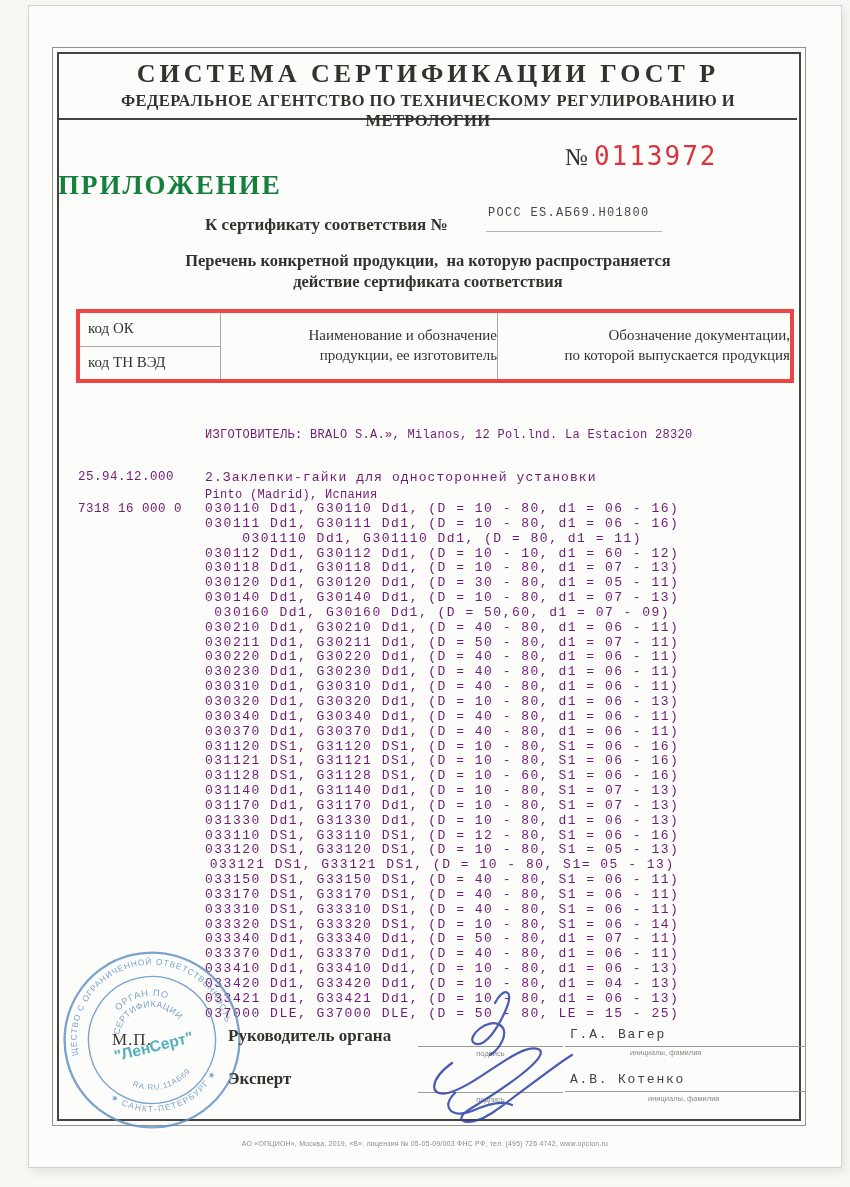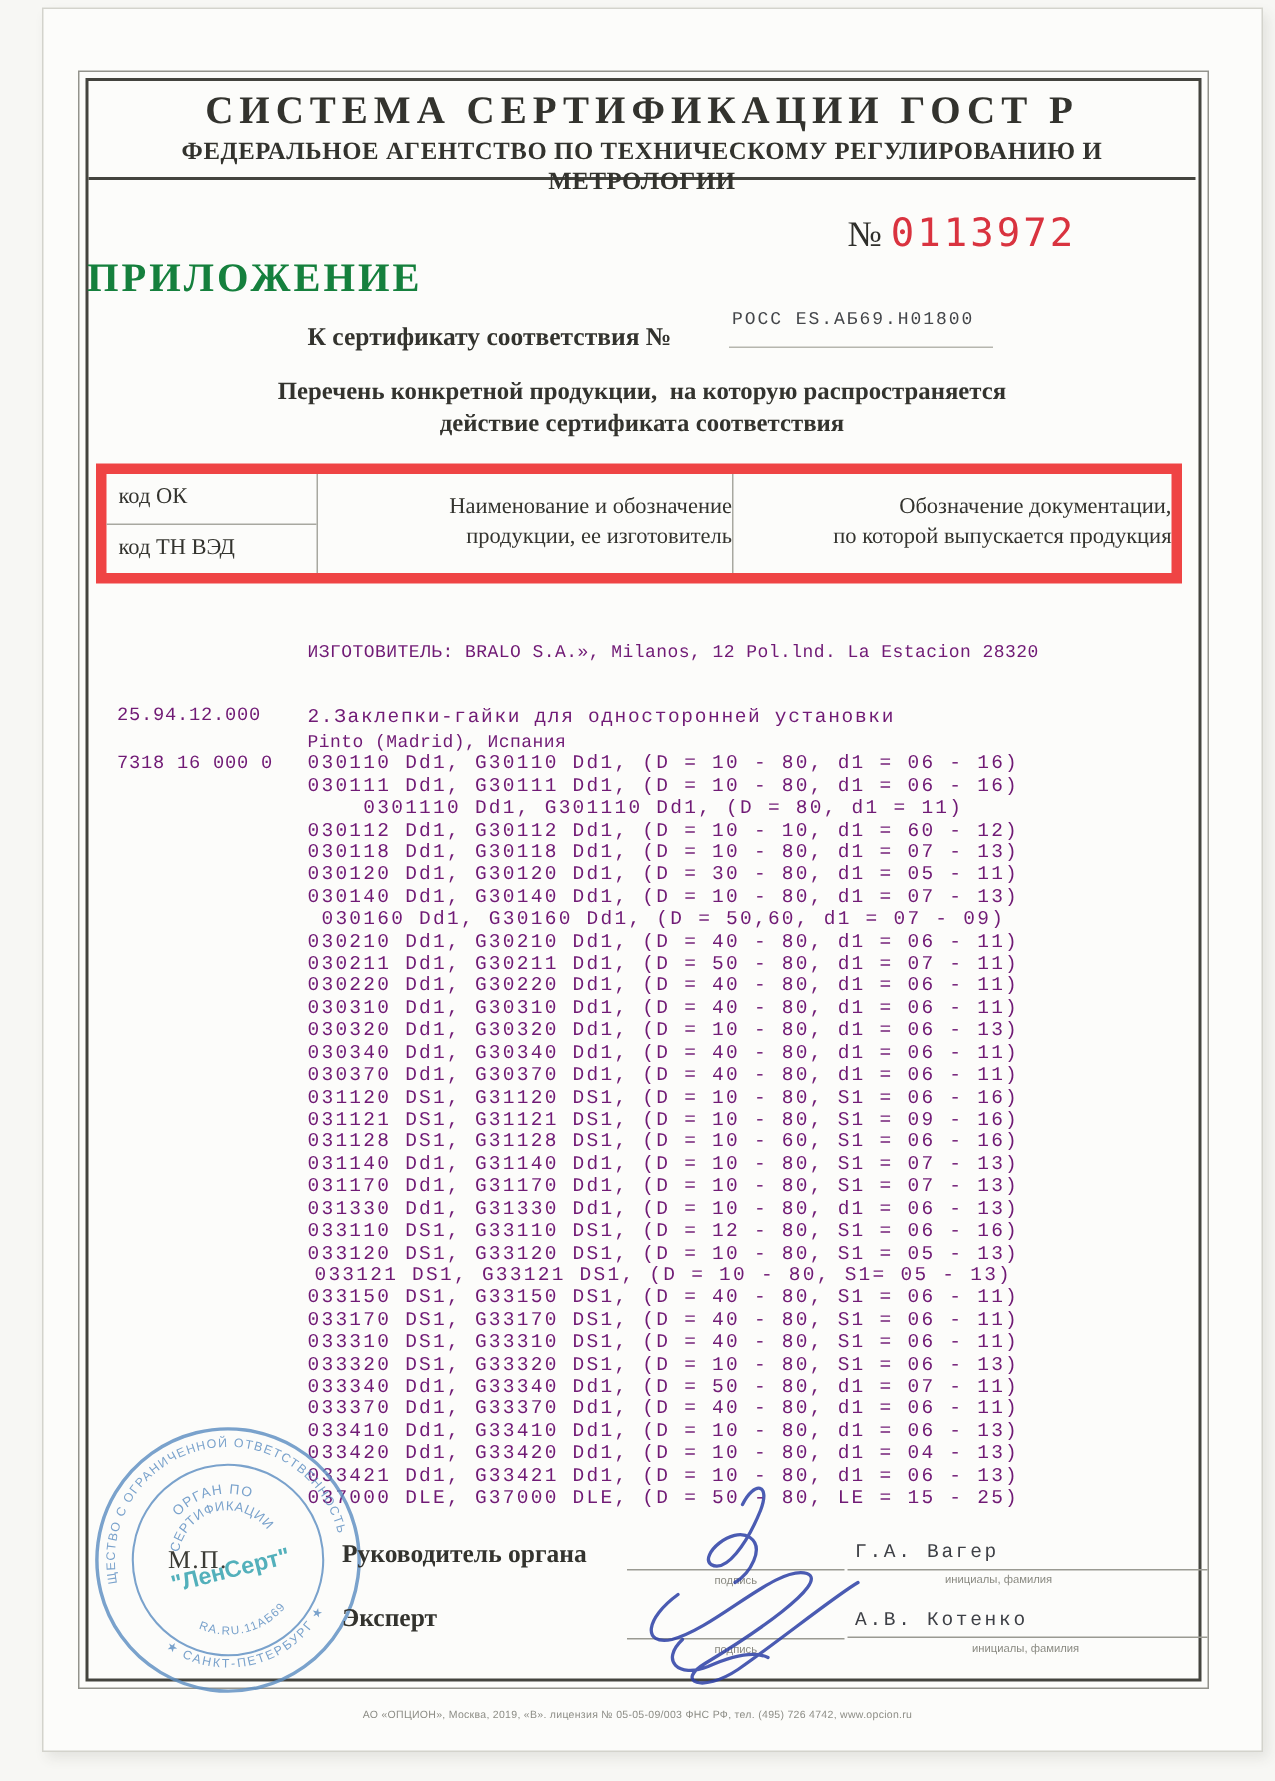--- a/index.html
+++ b/index.html
@@ -14,21 +14,21 @@
   .hdr1{margin-top:5px;font-size:26px;font-weight:bold;letter-spacing:4px;color:#33332e;}
   .hdr2{margin-top:2px;font-size:16.5px;font-weight:bold;letter-spacing:0.4px;color:#33332e;}
   #form-number{left:565px;top:141px;font-size:24px;}
   #form-number .num{font-family:"DejaVu Sans Mono", monospace;font-size:26px;letter-spacing:2px;font-weight:500;}
   #title{left:58px;top:170px;width:740px;font-size:27px;font-weight:bold;letter-spacing:2px;color:#15803d;}
   #cert-label{left:205px;top:215px;font-size:17px;font-weight:bold;color:#33332e;}
   #cert-number{left:488px;top:206px;font-family:"Liberation Mono","DejaVu Sans Mono",monospace;
                font-size:12px;letter-spacing:1.3px;color:#44464a;}
   #cert-line{left:486px;top:231px;width:176px;border-top:1px solid #b6b6ae;height:0;}
   .subtitle{left:58px;width:740px;text-align:center;font-size:16.5px;font-weight:bold;color:#33332e;white-space:pre;}
-  #table{left:64px;top:309px;width:710px;height:66px;border:7px solid #ef4444;}
+  #table{left:76px;top:309px;width:710px;height:66px;border:4px solid #ef4444;}
   #table .vline{position:absolute;top:0;bottom:0;border-left:1px solid #a8a8a0;}
   #table .hline{position:absolute;left:0;width:140px;top:33px;border-top:1px solid #a8a8a0;}
   .th{position:absolute;font-size:15px;color:#33332e;}
   .th.center{text-align:right;line-height:20px;}
   .mono{font-family:"Liberation Mono","DejaVu Sans Mono",monospace;color:#701a75;}
   #manufacturer{left:205px;top:385px;font-size:12px;line-height:20px;letter-spacing:0.3px;white-space:pre;}
   .code-cell{font-size:12.5px;letter-spacing:0.5px;}
   #product-group{left:205px;top:470px;font-size:13px;letter-spacing:1.1px;white-space:pre;}
   #products{left:205px;top:502px;font-size:13px;letter-spacing:1.5px;}
   #products .product-line{height:14.85px;line-height:14.85px;white-space:pre;text-align:center;}
@@ -103,37 +103,38 @@
       <div class="product-line">030111 Dd1, G30111 Dd1, (D = 10 - 80, d1 = 06 - 16)</div>
       <div class="product-line">0301110 Dd1, G301110 Dd1, (D = 80, d1 = 11)</div>
       <div class="product-line">030112 Dd1, G30112 Dd1, (D = 10 - 10, d1 = 60 - 12)</div>
       <div class="product-line">030118 Dd1, G30118 Dd1, (D = 10 - 80, d1 = 07 - 13)</div>
       <div class="product-line">030120 Dd1, G30120 Dd1, (D = 30 - 80, d1 = 05 - 11)</div>
       <div class="product-line">030140 Dd1, G30140 Dd1, (D = 10 - 80, d1 = 07 - 13)</div>
       <div class="product-line">030160 Dd1, G30160 Dd1, (D = 50,60, d1 = 07 - 09)</div>
       <div class="product-line">030210 Dd1, G30210 Dd1, (D = 40 - 80, d1 = 06 - 11)</div>
       <div class="product-line">030211 Dd1, G30211 Dd1, (D = 50 - 80, d1 = 07 - 11)</div>
       <div class="product-line">030220 Dd1, G30220 Dd1, (D = 40 - 80, d1 = 06 - 11)</div>
+      <div class="product-line">030230 Dd1, G30230 Dd1, (D = 40 - 80, d1 = 06 - 11)</div>
       <div class="product-line">030310 Dd1, G30310 Dd1, (D = 40 - 80, d1 = 06 - 11)</div>
       <div class="product-line">030320 Dd1, G30320 Dd1, (D = 10 - 80, d1 = 06 - 13)</div>
       <div class="product-line">030340 Dd1, G30340 Dd1, (D = 40 - 80, d1 = 06 - 11)</div>
       <div class="product-line">030370 Dd1, G30370 Dd1, (D = 40 - 80, d1 = 06 - 11)</div>
       <div class="product-line">031120 DS1, G31120 DS1, (D = 10 - 80, S1 = 06 - 16)</div>
-      <div class="product-line">031121 DS1, G31121 DS1, (D = 10 - 80, S1 = 09 - 16)</div>
+      <div class="product-line">031121 DS1, G31121 DS1, (D = 10 - 80, S1 = 06 - 16)</div>
       <div class="product-line">031128 DS1, G31128 DS1, (D = 10 - 60, S1 = 06 - 16)</div>
       <div class="product-line">031140 Dd1, G31140 Dd1, (D = 10 - 80, S1 = 07 - 13)</div>
       <div class="product-line">031170 Dd1, G31170 Dd1, (D = 10 - 80, S1 = 07 - 13)</div>
       <div class="product-line">031330 Dd1, G31330 Dd1, (D = 10 - 80, d1 = 06 - 13)</div>
       <div class="product-line">033110 DS1, G33110 DS1, (D = 12 - 80, S1 = 06 - 16)</div>
       <div class="product-line">033120 DS1, G33120 DS1, (D = 10 - 80, S1 = 05 - 13)</div>
       <div class="product-line">033121 DS1, G33121 DS1, (D = 10 - 80, S1= 05 - 13)</div>
       <div class="product-line">033150 DS1, G33150 DS1, (D = 40 - 80, S1 = 06 - 11)</div>
       <div class="product-line">033170 DS1, G33170 DS1, (D = 40 - 80, S1 = 06 - 11)</div>
       <div class="product-line">033310 DS1, G33310 DS1, (D = 40 - 80, S1 = 06 - 11)</div>
-      <div class="product-line">033320 DS1, G33320 DS1, (D = 10 - 80, S1 = 06 - 13)</div>
+      <div class="product-line">033320 DS1, G33320 DS1, (D = 10 - 80, S1 = 06 - 14)</div>
       <div class="product-line">033340 Dd1, G33340 Dd1, (D = 50 - 80, d1 = 07 - 11)</div>
       <div class="product-line">033370 Dd1, G33370 Dd1, (D = 40 - 80, d1 = 06 - 11)</div>
       <div class="product-line">033410 Dd1, G33410 Dd1, (D = 10 - 80, d1 = 06 - 13)</div>
       <div class="product-line">033420 Dd1, G33420 Dd1, (D = 10 - 80, d1 = 04 - 13)</div>
       <div class="product-line">033421 Dd1, G33421 Dd1, (D = 10 - 80, d1 = 06 - 13)</div>
       <div class="product-line">037000 DLE, G37000 DLE, (D = 50 - 80, LE = 15 - 25)</div>
     </div>
 
   <svg class="abs" id="stamp" viewBox="0 0 200 200">
     <g fill="none" stroke="#5e8fc2">

